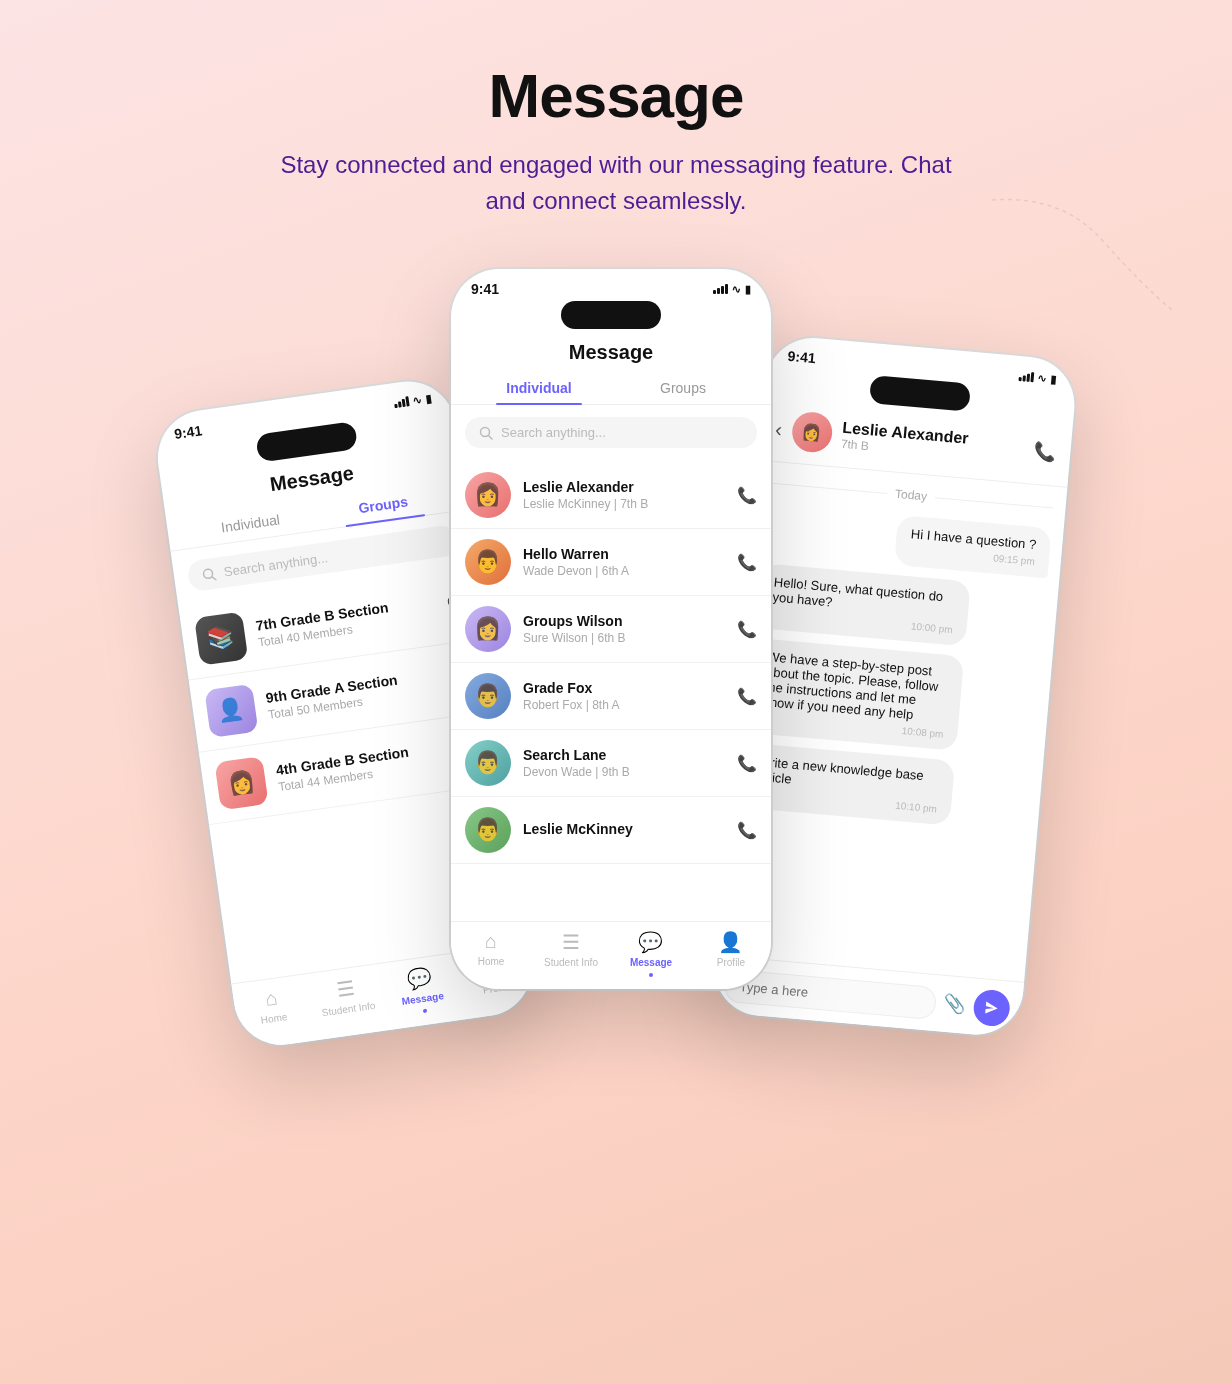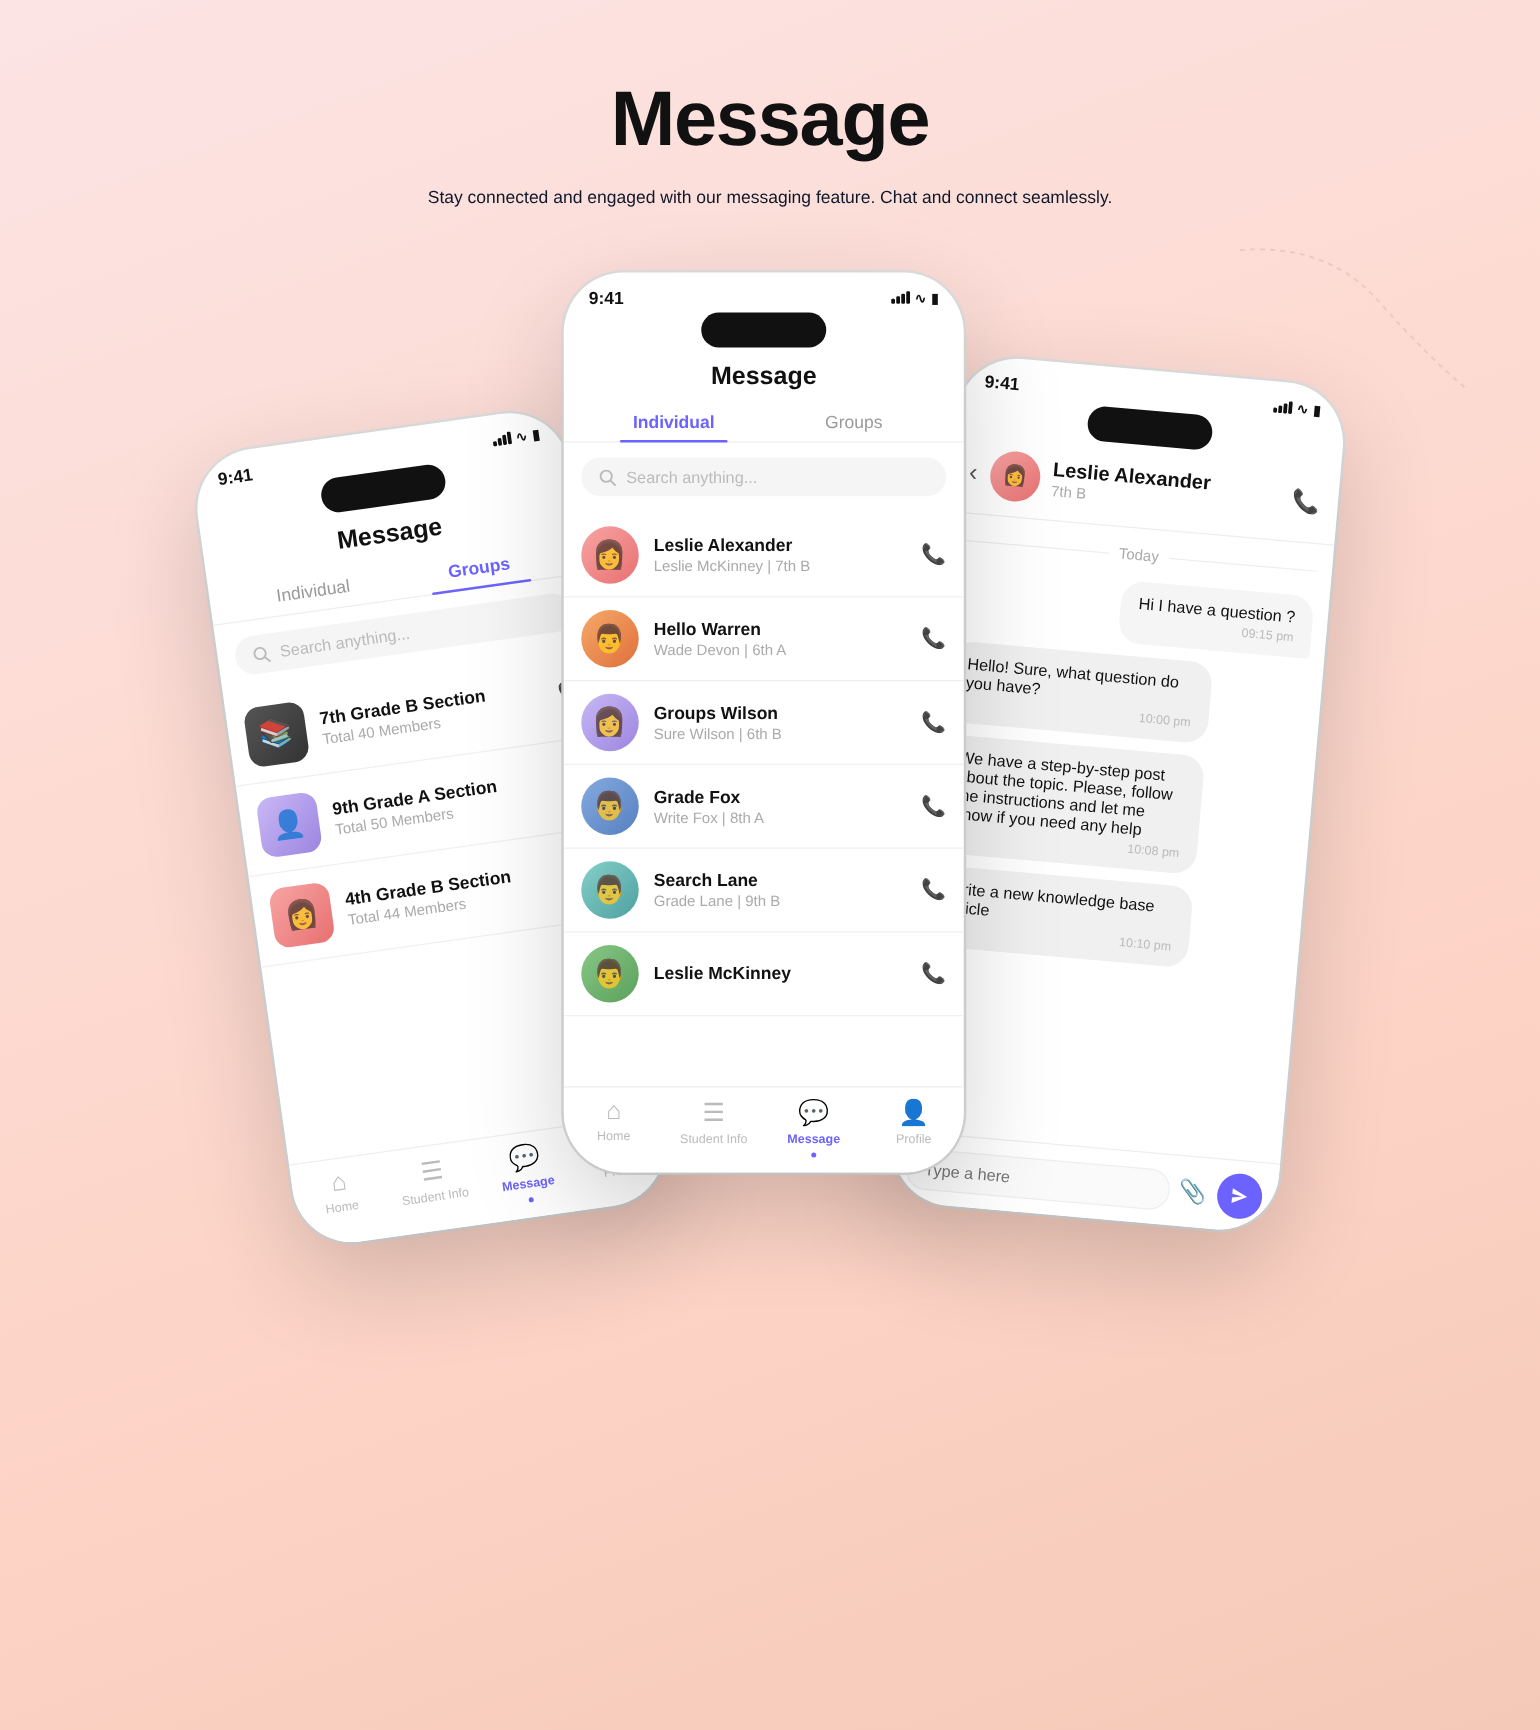--- a/index.html
+++ b/index.html
@@ -18,22 +18,22 @@
       padding: 60px 20px 30px;
     }
     .page-title {
       font-size: 62px;
       font-weight: 900;
       color: #111;
       letter-spacing: -1px;
       margin-bottom: 16px;
     }
     .page-subtitle {
-      font-size: 14px;
-      color: #0f172a;
+      font-size: 24px;
+      color: #4c1d95;
       line-height: 1.5;
       max-width: 680px;
       margin: 0 auto;
     }
 
     
     .phones-container {
       display: flex;
       align-items: flex-end;
       justify-content: center;
@@ -543,31 +543,31 @@
           <div class="contact-sub">Sure Wilson | 6th B</div>
         </div>
         <span class="phone-icon">📞</span>
       </div>
       <div class="contact-item">
         <div class="contact-avatar av-blue">
           <div class="person-silhouette">👨</div>
         </div>
         <div class="contact-info">
           <div class="contact-name">Grade Fox</div>
-          <div class="contact-sub">Write Fox | 8th A</div>
+          <div class="contact-sub">Robert Fox | 8th A</div>
         </div>
         <span class="phone-icon">📞</span>
       </div>
       <div class="contact-item">
         <div class="contact-avatar av-teal">
           <div class="person-silhouette">👨</div>
         </div>
         <div class="contact-info">
           <div class="contact-name">Search Lane</div>
-          <div class="contact-sub">Grade Lane | 9th B</div>
+          <div class="contact-sub">Devon Wade | 9th B</div>
         </div>
         <span class="phone-icon">📞</span>
       </div>
       <div class="contact-item">
         <div class="contact-avatar av-green">
           <div class="person-silhouette">👨</div>
         </div>
         <div class="contact-info">
           <div class="contact-name">Leslie McKinney</div>
           <div class="contact-sub"></div>

